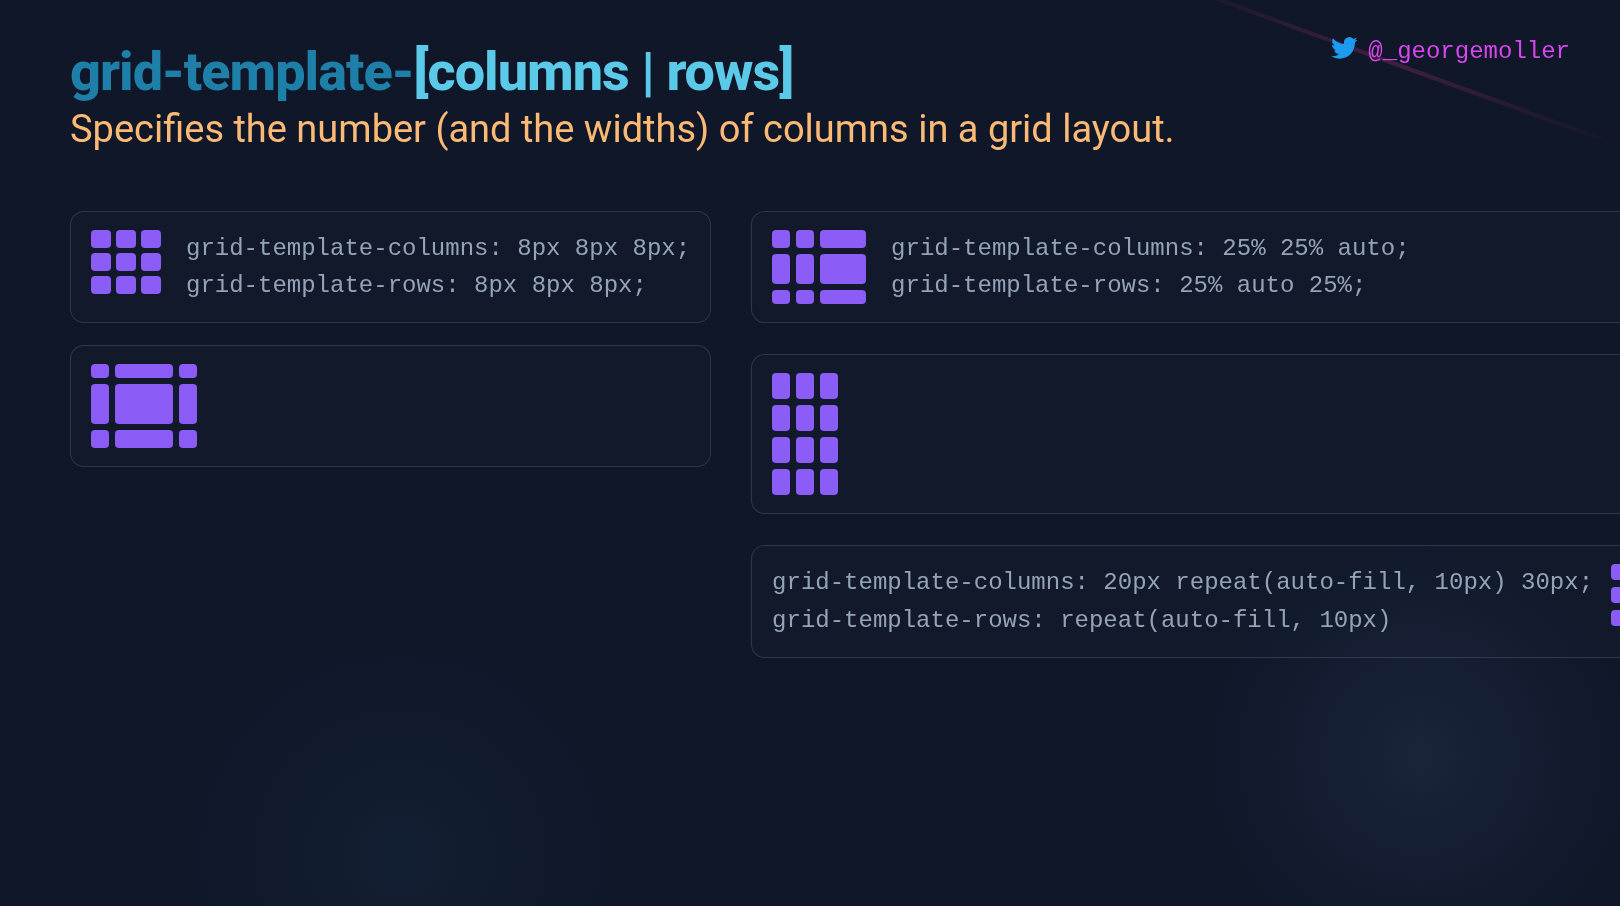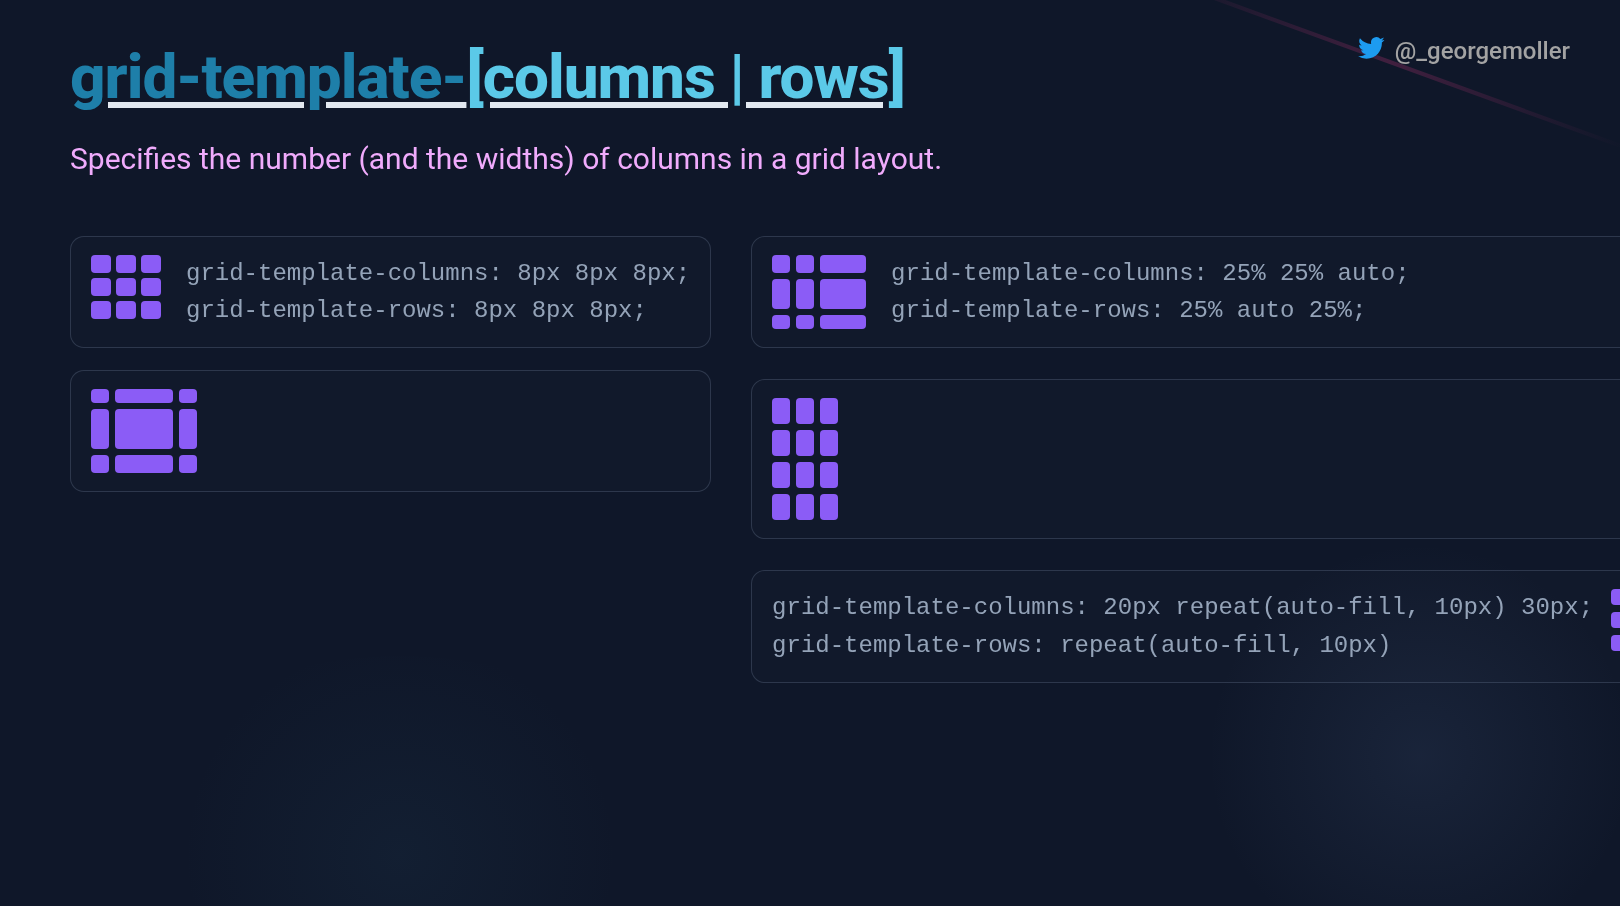--- a/index.html
+++ b/index.html
@@ -42,46 +42,46 @@
     background: radial-gradient(circle, rgba(50,100,130,0.1), transparent 60%);
   }
 
   .social {
     position: absolute;
     top: 34px;
     right: 50px;
     display: flex;
     align-items: center;
     gap: 10px;
-    color: #a3a3a3;
+    color: #d946ef;
     font-size: 24px;
     font-weight: 500;
+    font-family: Liberation Mono, monospace;
   }
   .social svg { width: 28px; height: 28px; fill: #1d9bf0; }
 
   .content {
     padding: 40px 70px;
     position: relative;
     z-index: 1;
   }
 
   h1 {
-    font-size: 62px;
+    font-size: 54px;
     font-weight: 800;
     letter-spacing: -1px;
-    margin-bottom: 28px;
-    text-decoration: underline;
+    margin-bottom: 4px;
   }
   .title-prefix { color: #1e7fa9; }
   .title-suffix { color: #5bc9e8; }
 
   .subtitle {
-    font-size: 30px;
+    font-size: 38px;
     font-weight: 400;
-    color: #f0abfc;
+    color: #fdba74;
     margin-bottom: 60px;
   }
 
   .grid-container {
     display: grid;
     grid-template-columns: 1fr 1fr;
     gap: 22px 40px;
     align-items: start;
   }
 

